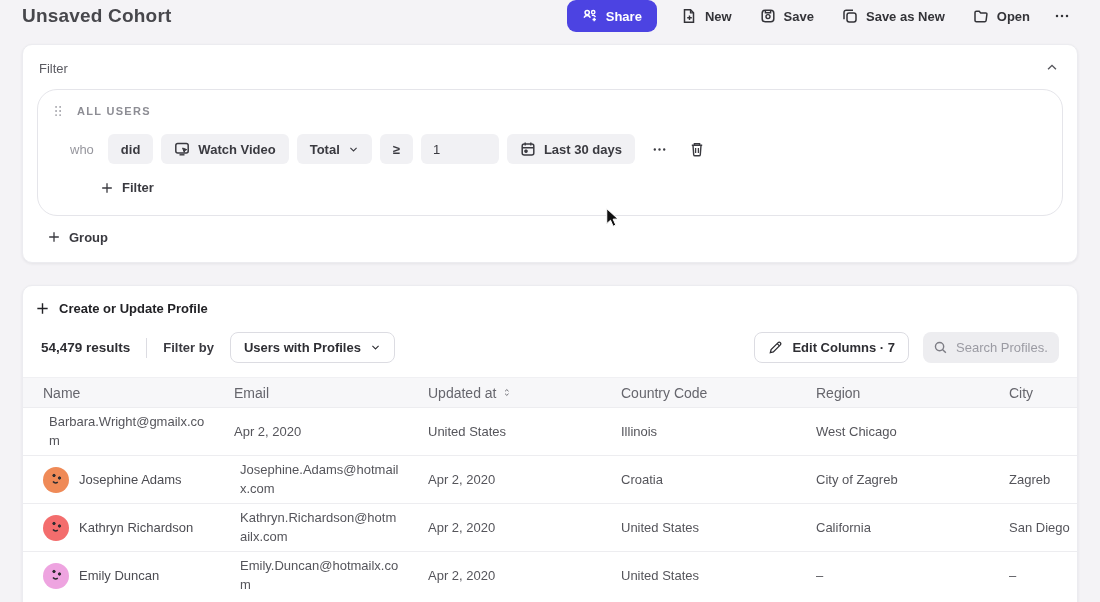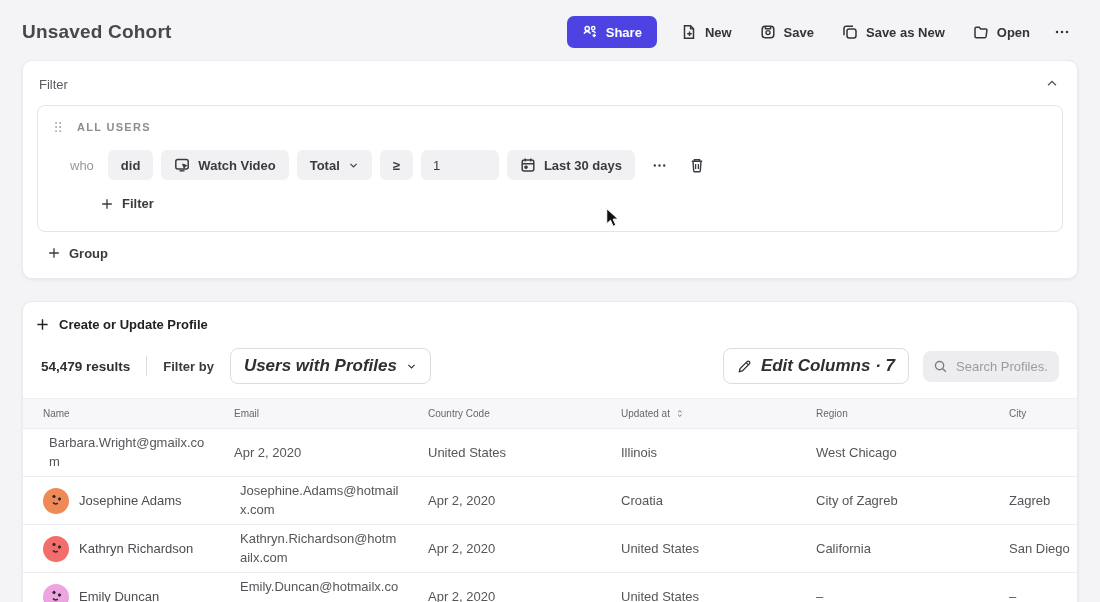--- a/index.html
+++ b/index.html
@@ -7,38 +7,38 @@
   body {
     font-family:"Liberation Sans", sans-serif;
     background:#f4f3f6;
     position:relative;
     overflow:hidden;
     color:#3a3a40;
   }
   svg { display:block; }
 
   
-  .topbar { display:flex; justify-content:space-between; align-items:center; padding:16px 22px 12px 22px; }
+  .topbar { display:flex; justify-content:space-between; align-items:center; padding:0 22px 12px 22px; }
   .page-title { font-size:19px; font-weight:700; color:#47474c; letter-spacing:.2px; }
   .actions { display:flex; align-items:center; gap:4px; }
   .btn { display:inline-flex; align-items:center; gap:8px; padding:8px 12px; border:none; background:transparent;
          border-radius:7px; font-family:inherit; font-size:13px; font-weight:700; color:#333338; cursor:pointer; }
   .btn-share { color:#fff; padding:8px 15px; margin-right:8px; }
   .btn-more { padding:8px 8px; }
 
   
   .card { background:#fff; margin:0 22px; border:1px solid #ececf0; border-radius:10px;
           box-shadow:0 1px 3px rgba(30,30,45,.07); }
 
   
   .filter-card { padding:12px 14px 14px 14px; }
   .filter-head { display:flex; justify-content:space-between; align-items:center; padding:2px 2px 0 2px; }
   .filter-title { font-size:13px; color:#5b5b62; }
   .collapse { background:none; border:none; padding:2px; cursor:pointer; }
-  .inner-box { margin-top:12px; border:1px solid #e5e5ea; border-radius:8px; padding:14px 14px 16px 14px; }
+  .inner-box { margin-top:12px; border:1px solid #e5e5ea; border-radius:20px; padding:14px 14px 16px 14px; }
   .group-head { display:flex; align-items:center; gap:12px; }
   .group-label { font-size:11px; font-weight:700; letter-spacing:1.3px; color:#8d8d94; }
   .chips-row { display:flex; align-items:center; gap:8px; margin-top:16px; padding-left:18px; }
   .who { font-size:13px; color:#97979e; margin-right:6px; }
   .chip { display:inline-flex; align-items:center; gap:8px; height:30px; padding:0 13px; background:#f1f1f4;
           border:none; border-radius:6px; font-family:inherit; font-size:13px; font-weight:700; color:#3a3a40; cursor:pointer; }
   .chip-input { width:78px; background:#f1f1f4; border:none; border-radius:6px; height:30px; padding:0 12px;
           font-family:inherit; font-size:13px; color:#3a3a40; }
   .icon-btn { background:none; border:none; padding:5px; margin-left:4px; cursor:pointer; }
   .add-filter { display:inline-flex; align-items:center; gap:8px; margin:16px 0 0 48px; background:none; border:none;
@@ -50,31 +50,31 @@
   .profiles-card { margin-top:22px; height:340px; overflow:hidden; padding:0; }
   .create-row { display:flex; padding:15px 24px 6px 12px; }
   .create-btn { display:inline-flex; align-items:center; gap:9px; background:none; border:none;
           font-family:inherit; font-size:13px; font-weight:700; color:#222226; cursor:pointer; }
   .toolbar { display:flex; justify-content:space-between; padding:10px 18px 14px 18px; }
   .toolbar-left { display:flex; align-items:center; gap:16px; }
   .results-count { font-size:13.5px; font-weight:700; color:#2e2e33; }
   .vdiv { width:1px; height:20px; background:#dcdce2; }
   .filter-by { font-size:13px; font-weight:700; color:#3a3a40; }
   .btn-outline { display:inline-flex; align-items:center; gap:9px; background:#fff; border:1px solid #dcdce2;
-          border-radius:8px; padding:7px 13px; font-family:inherit; font-size:17px; font-weight:700; color:#2e2e33; cursor:pointer;font-style:italic; }
+          border-radius:8px; padding:7px 13px; font-family:inherit; font-size:13px; font-weight:700; color:#2e2e33; cursor:pointer; }
   .toolbar-right { display:flex; align-items:center; gap:14px; }
   .search-box { display:flex; align-items:center; gap:8px; background:#ededf0; border-radius:8px; height:31px;
           width:136px; padding:0 10px; }
   .search-box input { flex:1; min-width:0; border:none; background:transparent; outline:none;
           font-family:inherit; font-size:13px; color:#55555b; }
   .search-box input::placeholder { color:#9b9ba3; }
 
   
   .thead, .trow { display:grid; grid-template-columns:191px 194px 193px 195px 193px 1fr; padding-left:20px; align-items:center; }
-  .thead { height:30px; background:#f7f7f9; font-size:10px; color:#66666d; border-top:1px solid #f0f0f3; }
+  .thead { height:30px; background:#f7f7f9; font-size:14px; color:#66666d; border-top:1px solid #f0f0f3; }
   .th { display:flex; align-items:center; gap:5px; cursor:pointer; }
   .trow { min-height:48px; border-top:1px solid #ededf0; font-size:13px; color:#55555b; cursor:pointer; background:#fff; }
   .cell-name { display:flex; align-items:center; gap:10px; font-size:13px; color:#4c4c52; }
   .avatar { width:26px; height:26px; border-radius:50%; flex:0 0 26px; display:flex; align-items:center; justify-content:center; }
   .cell-email { padding-right:26px; word-break:break-all; line-height:1.4;margin-left:6px; }
   .cell { white-space:nowrap; }
 
   
   .cursor { position:absolute; left:605px; top:208px; pointer-events:none; }
 </style>
@@ -158,21 +158,21 @@
       <circle cx="9" cy="6.5" r="1.2"></circle>
       <circle cx="14.5" cy="9" r="1.2"></circle>
       <path d="M8 12.5c1.2 1.5 3.3 1.7 4.8.6" fill="none" stroke-width="1.5"></path>
     </g>
   </defs>
 </svg>
 
 <div class="topbar">
   <div class="page-title">Unsaved Cohort</div>
   <div class="actions">
-    <button class="btn btn-share" id="share-btn" style="background-color: rgb(76, 67, 226);">
+    <button class="btn btn-share" id="share-btn" style="background-color: rgb(76, 67, 226); border-radius: 9px;">
       <span>
         <svg width="16" height="16" viewBox="0 0 16 16" stroke="#fff" fill="#fff">
             <use href="#i-people-plus" fill="none"></use>
           </svg>
       </span>
       <span>Share</span>
     </button>
     <button class="btn">
       <span>
         <svg width="16" height="16" viewBox="0 0 16 16" stroke="#333338">
@@ -353,30 +353,30 @@
   </div>
 
   <div class="thead">
     <div class="th">
         <span>Name</span>
       </div>
     <div class="th">
         <span>Email</span>
       </div>
     <div class="th">
-        <span>Country Code</span>
-      </div>
-    <div class="th">
       <span>Updated at</span>
       <span>
         <svg width="11" height="11" viewBox="0 0 16 16" stroke="#66666d">
             <use href="#i-sort"></use>
           </svg>
       </span>
     </div>
+    <div class="th">
+        <span>Country Code</span>
+      </div>
     <div class="th">
         <span>Region</span>
       </div>
     <div class="th">
         <span>City</span>
       </div>
   </div>
 
   <div class="trow">
     <div class="cell-email">Barbara.Wright@gmailx.com</div>

